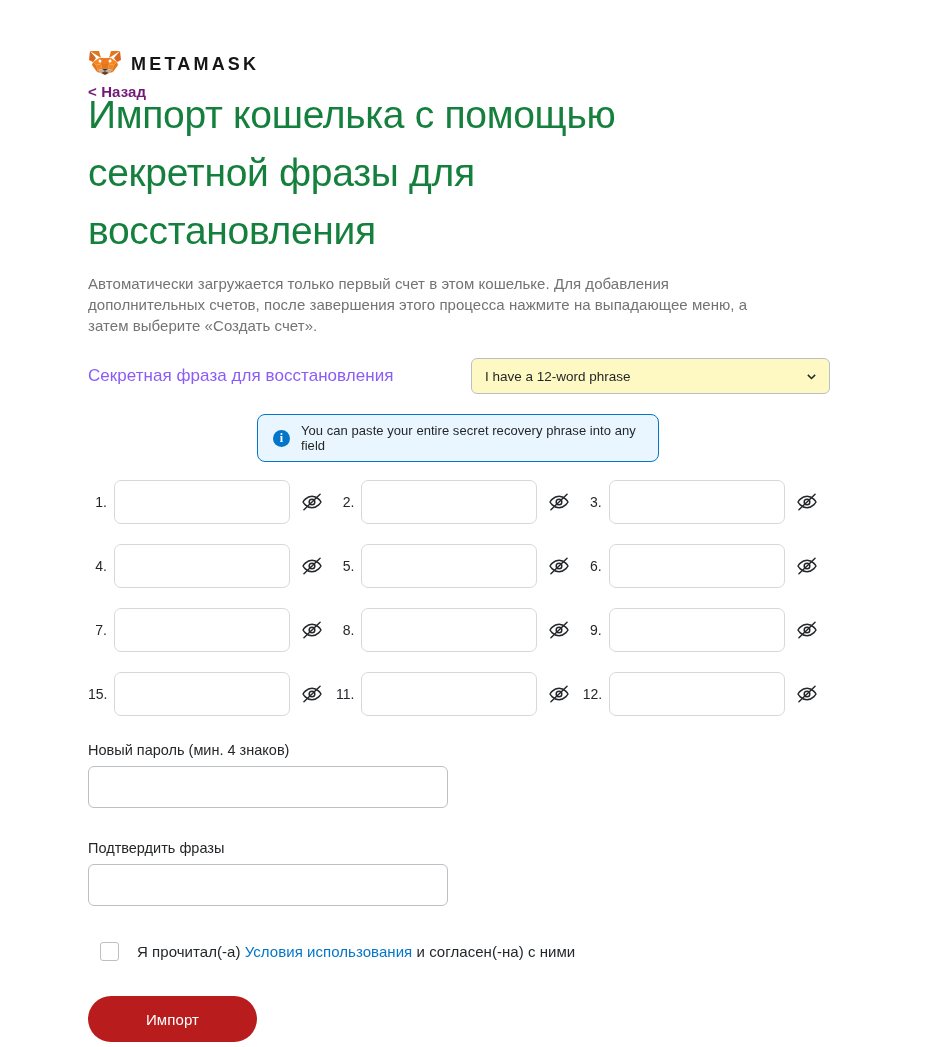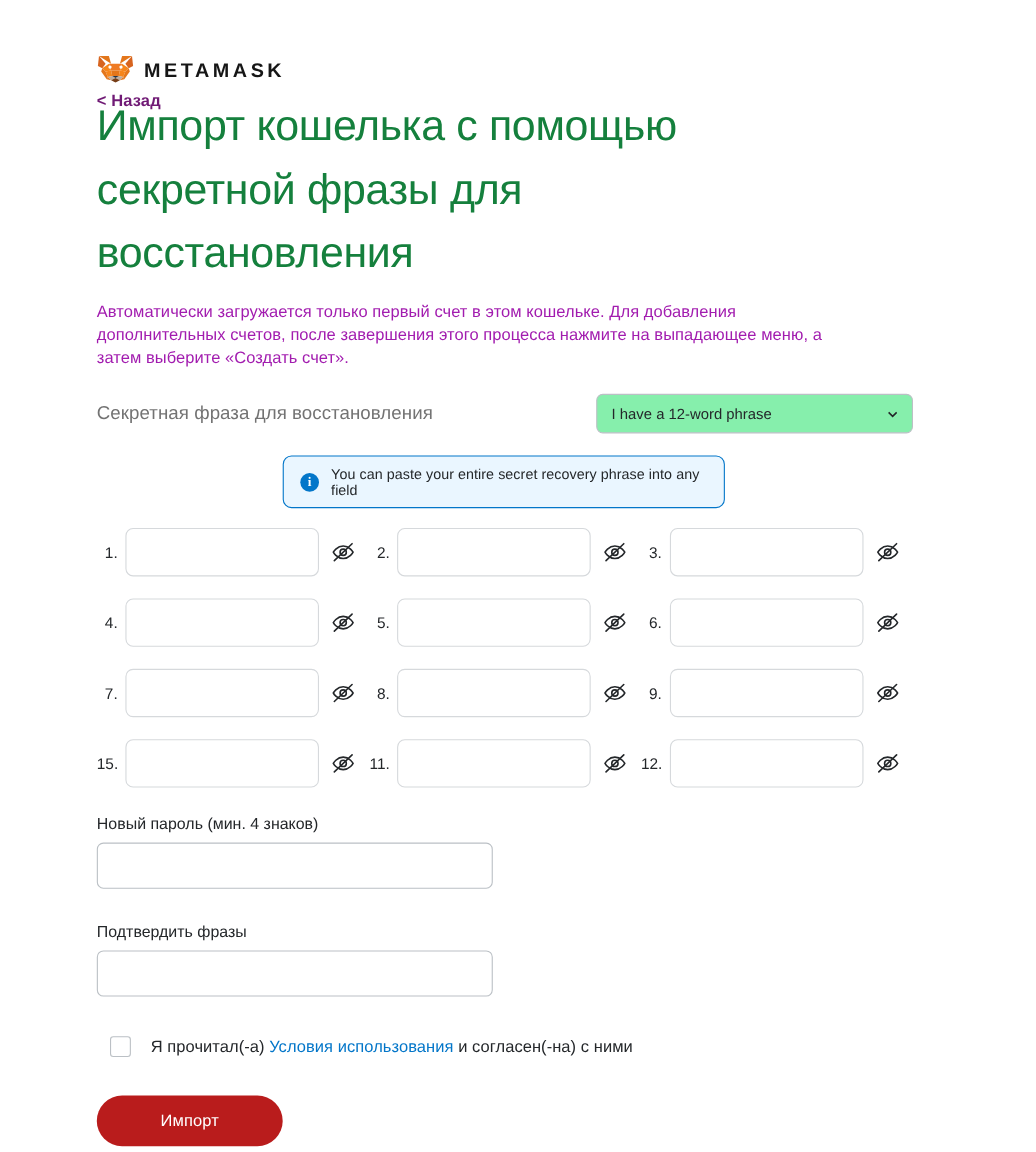--- a/index.html
+++ b/index.html
@@ -52,40 +52,40 @@
     color: #15803d;
     margin: 0;
   }
 
   .desc {
     position: absolute;
     left: 88px; top: 273px;
     width: 660px;
     font-size: 15px;
     line-height: 21px;
-    color: #a21caf;
+    color: #737373;
     margin: 0;
     letter-spacing: 0.05px;
   }
 
   
   .srp-row {
     position: absolute;
     left: 88px; top: 358px;
     width: 742px;
     display: flex;
     align-items: center;
     justify-content: space-between;
   }
-  .srp-label { font-size: 17px; color: #737373; letter-spacing: 0.05px; }
+  .srp-label { font-size: 17px; color: #8b5cf6; letter-spacing: 0.05px; }
   .srp-select {
-    width: 288px; height: 36px;
+    width: 359px; height: 36px;
     border: 1px solid #bbc0c5;
     border-radius: 6px;
-    background: #86efac;
+    background: #fef9c3;
     display: flex;
     align-items: center;
     justify-content: space-between;
     padding: 0 11px 0 13px;
     font-size: 13.5px;
     color: #24272a;
     cursor: pointer;
   }
   .chev { width: 13px; height: 13px; color: #24272a; }
 

